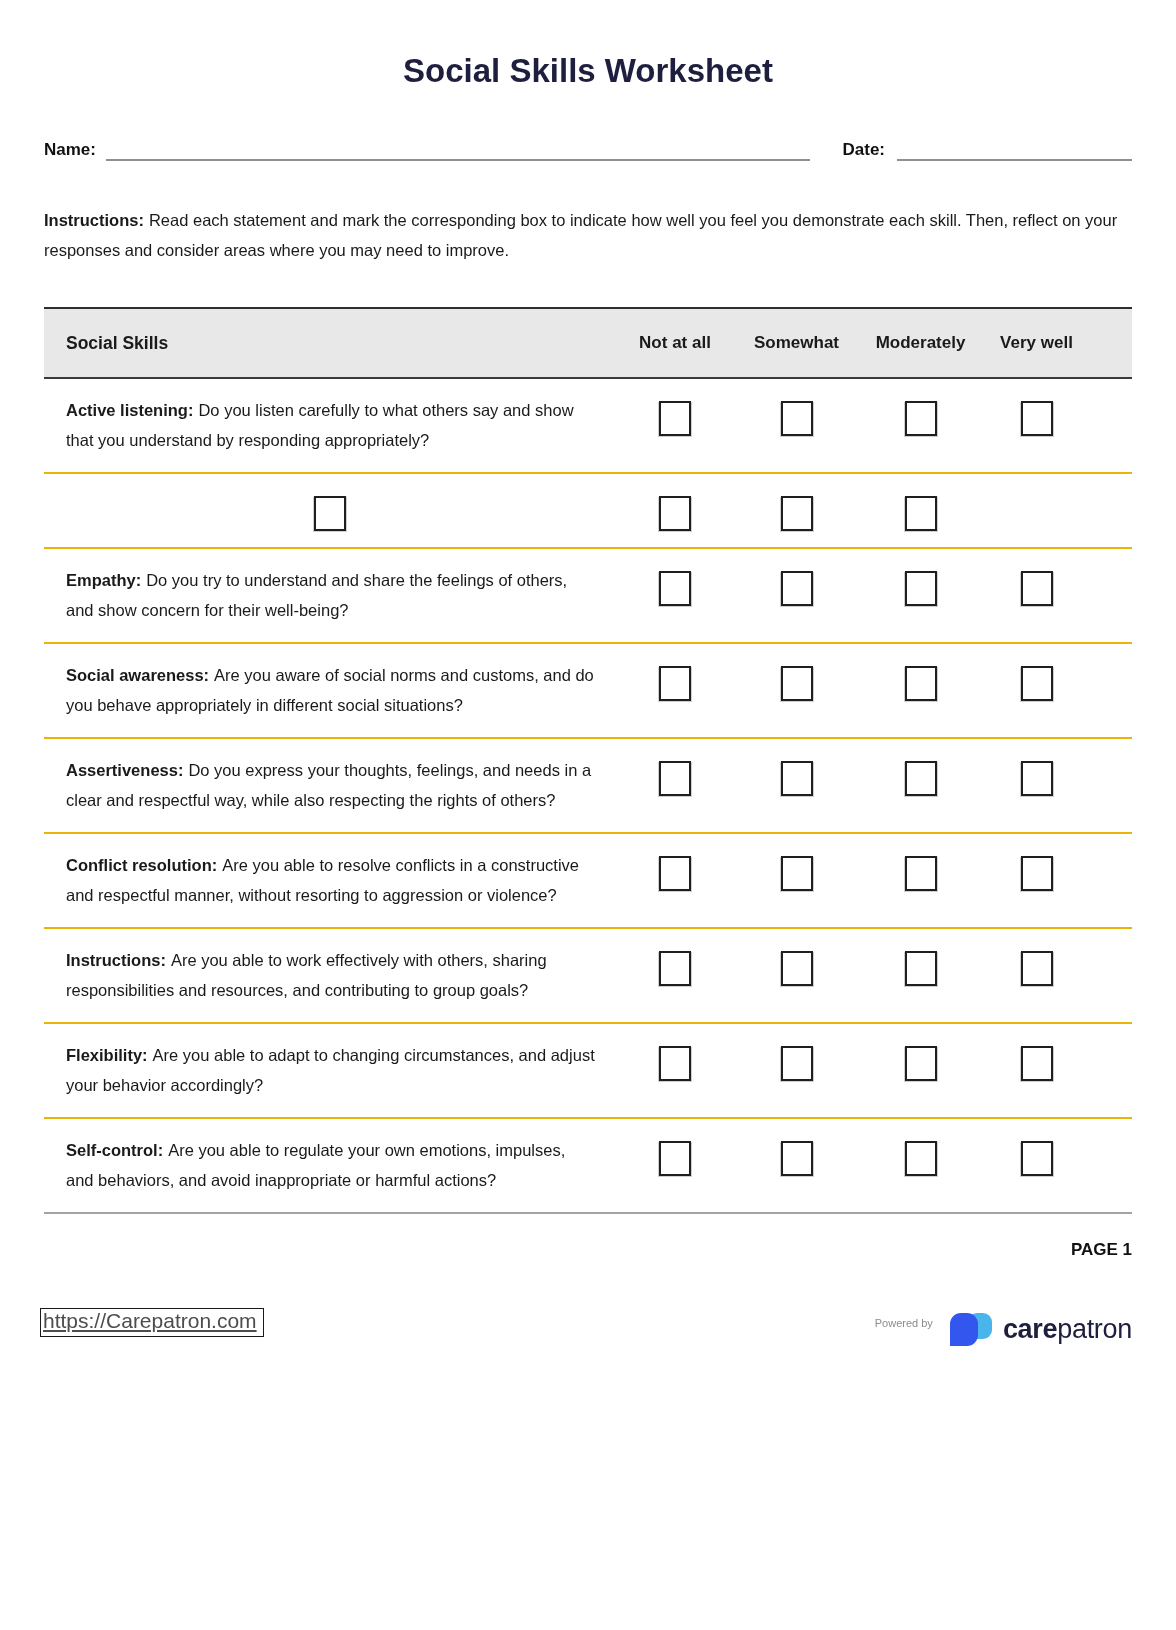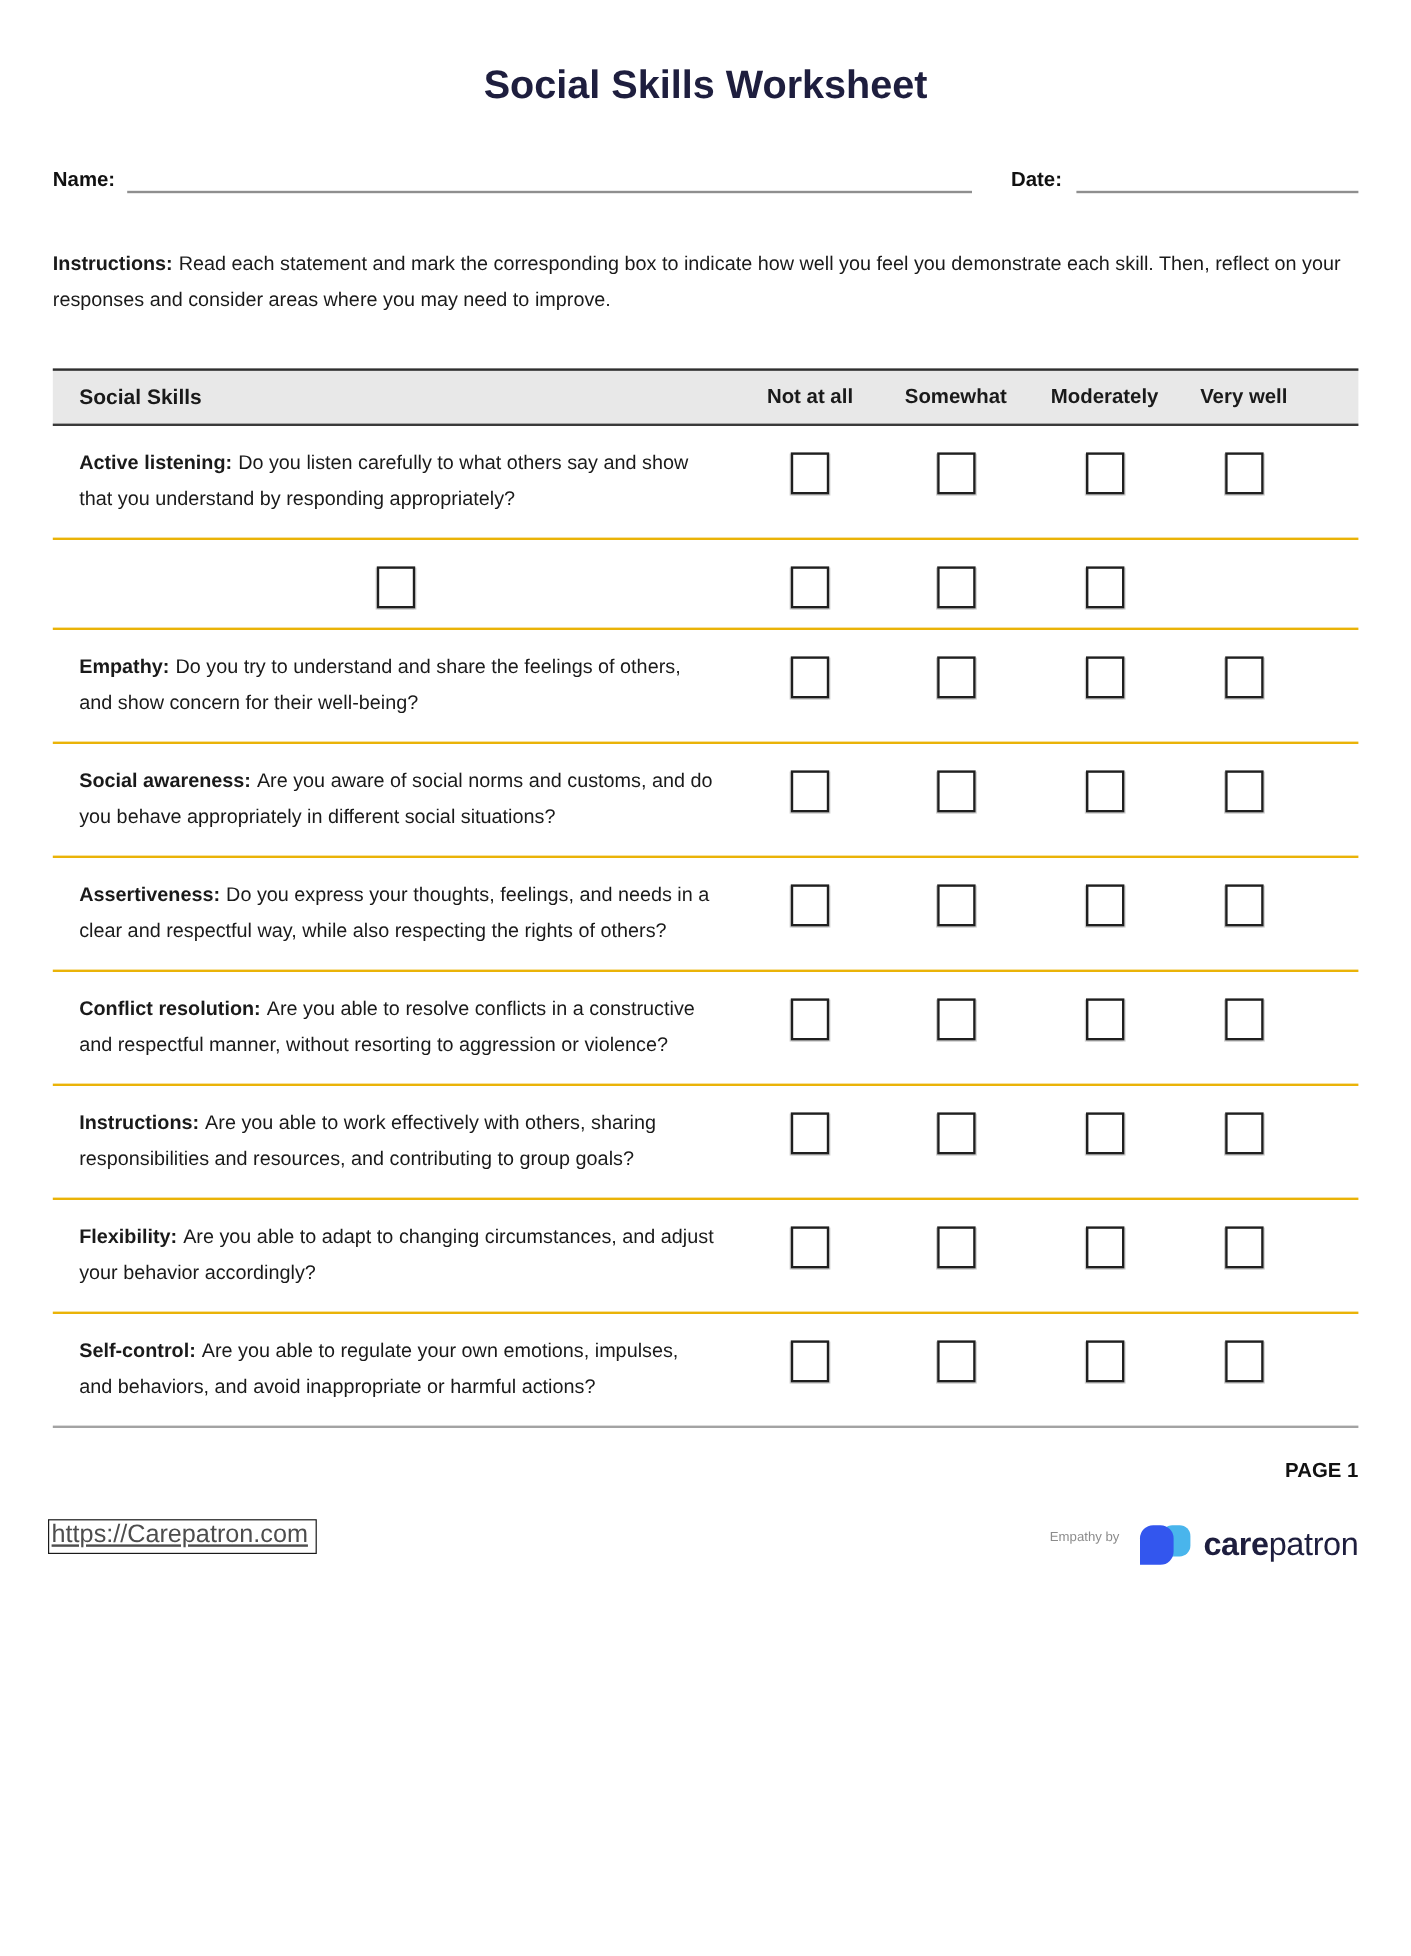--- a/index.html
+++ b/index.html
@@ -55,21 +55,21 @@
   
   .table { margin-top: 42px; }
   .trow, .thead {
     display: grid;
     grid-template-columns: 571px 120px 123px 125px 107px;
   }
   .thead {
     background: #e8e8e8;
     border-top: 2px solid #2f2f2f;
     border-bottom: 2px solid #3a3a3a;
-    height: 48px;
+    height: 72px;
     align-items: center;
   }
   .th-skill {
     font-size: 17.5px;
     font-weight: 700;
     padding-left: 22px;
   }
   .th-option {
     font-size: 17px;
     font-weight: 700;
@@ -101,21 +101,21 @@
   
   .page-num {
     text-align: right;
     font-size: 17px;
     font-weight: 700;
     color: #111;
     margin-top: 26px;
   }
   
   .footer {
-    margin-top: 30px;
+    margin-top: 48px;
     display: flex;
     justify-content: space-between;
     align-items: flex-start;
     text-align: right;
   }
   .site-link {
     display: inline-block;
     font-size: 21px;
     color: #4d4d4d;
     text-decoration: underline;
@@ -332,21 +332,21 @@
     </div>
   </div>
 </div>
   </div>
 
   <div class="page-num">PAGE 1</div>
 
   <div class="footer">
     <a href="#" class="site-link">https://Carepatron.com</a>
     <div class="powered">
-      <span class="powered-text">Empathy by</span>
+      <span class="powered-text">Powered by</span>
       <span class="logo-mark">
         <svg width="48" height="38" viewBox="0 0 48 38">
           <path fill="#49b5ec" d="M30 3 h6 a9 9 0 0 1 9 9 v8 a9 9 0 0 1 -9 9 h-15 l0 -17 a9 9 0 0 1 9 -9 z"></path>
           <path fill="#3356ee" d="M3 36 V14 a11 11 0 0 1 11 -11 h6 a11 11 0 0 1 11 11 v11 a11 11 0 0 1 -11 11 h-17 z"></path>
         </svg>
       </span>
       <span class="wordmark"><b>care</b><span>patron</span></span>
     </div>
   </div>
 

